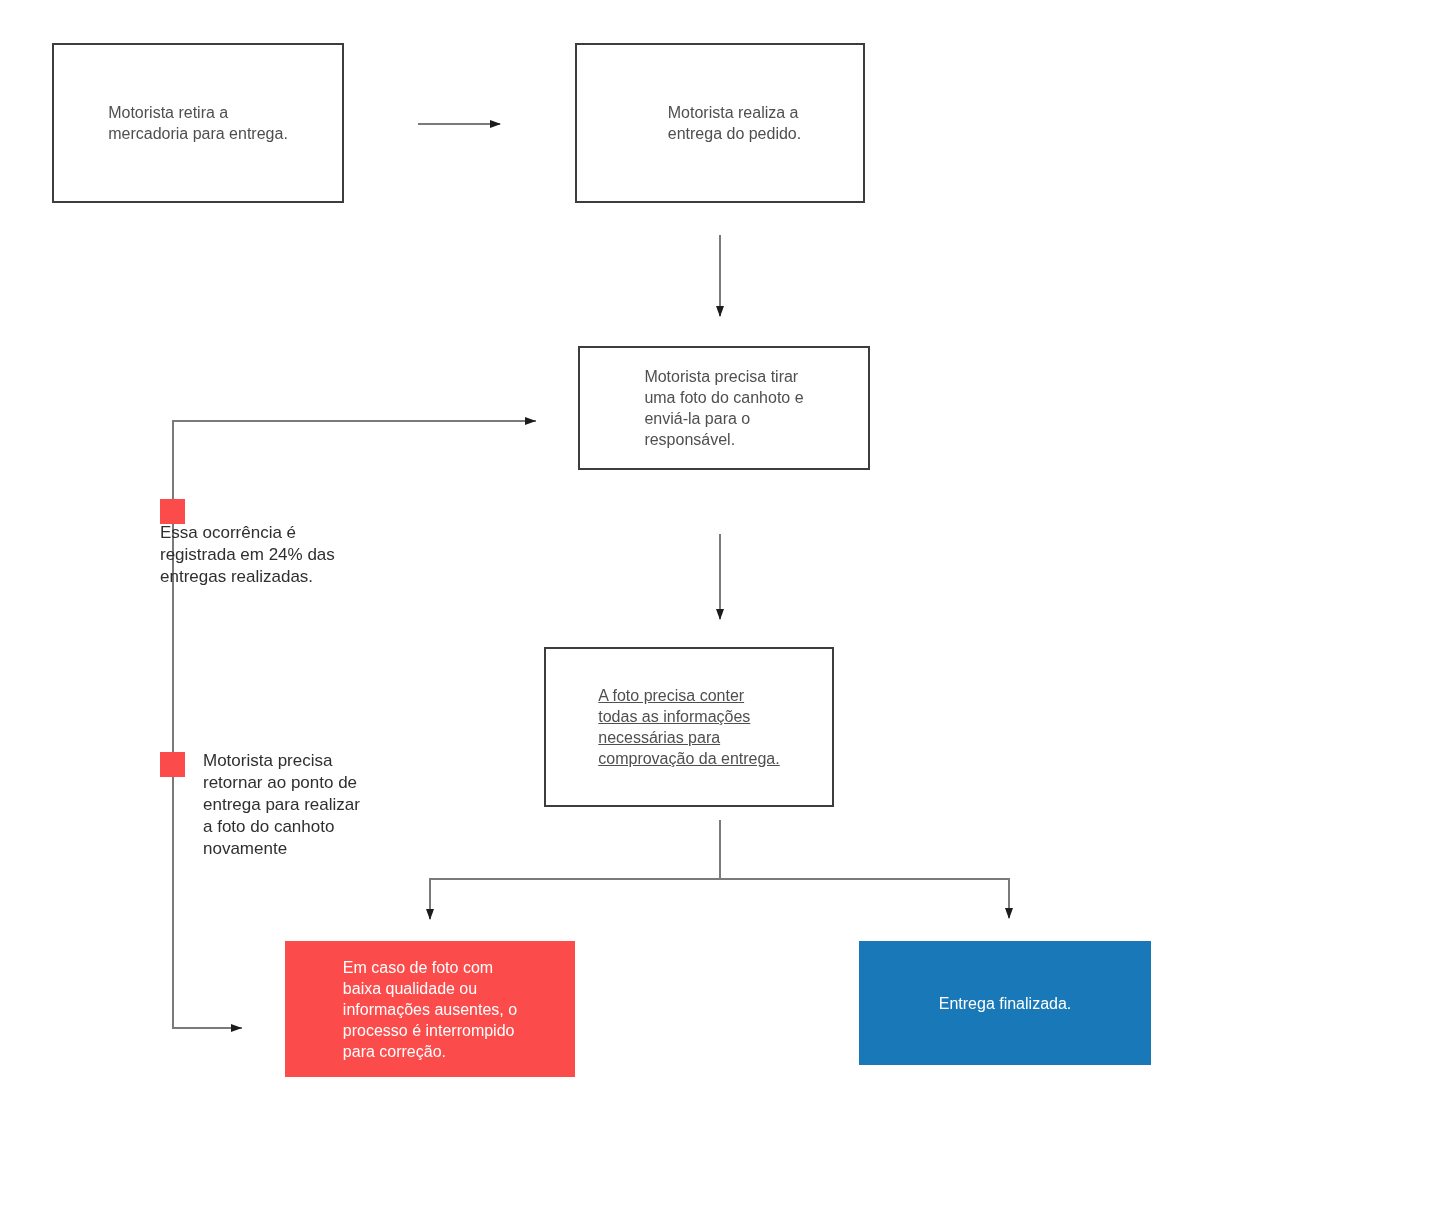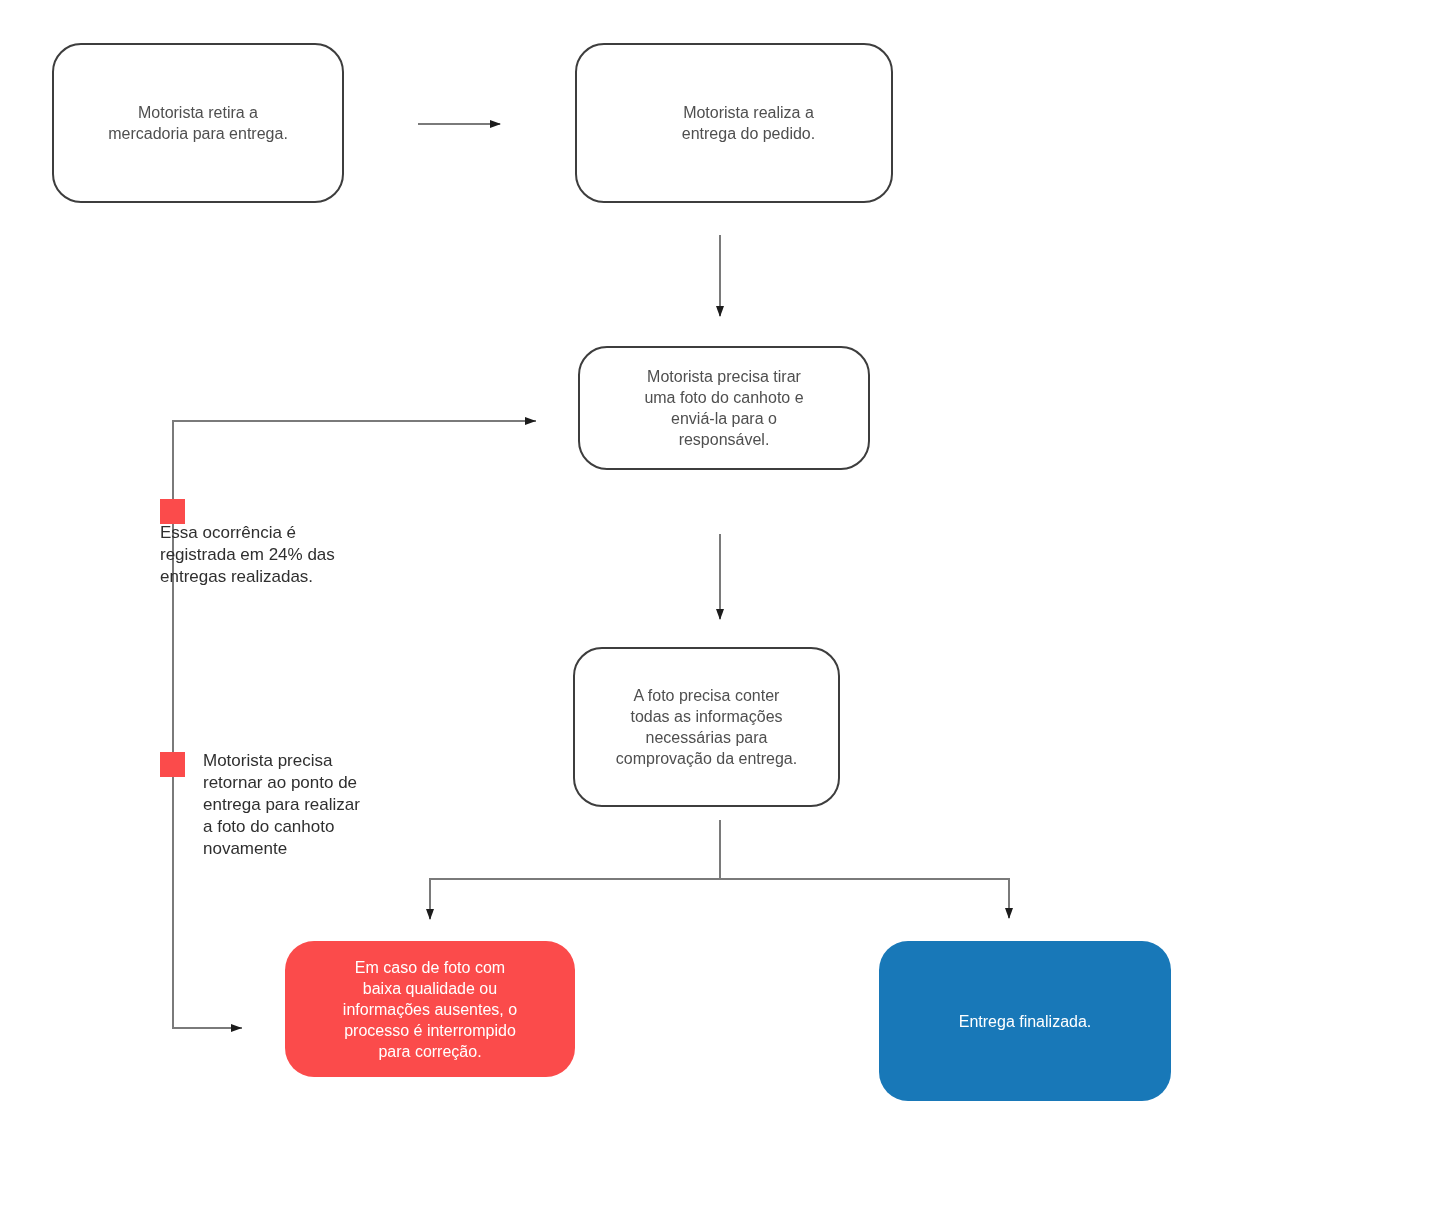--- a/index.html
+++ b/index.html
@@ -17,46 +17,44 @@
     width: 1440px; height: 1212px;
     z-index: 1;
   }
   .node {
     position: absolute;
     z-index: 2;
     box-sizing: border-box;
     display: flex;
     align-items: center;
     justify-content: center;
-    text-align: center;
     white-space: pre-line;
     padding: 12px 18px;
     font-size: 16px;
     line-height: 21px;
-    border-radius: 29px;
   }
   .node--process {
     background: #ffffff;
     border: 2px solid #3d3d3d;
     color: #4f4f4f;
   }
   .node--alert {
     background: #fb4b4b;
     color: #ffffff;
   }
   .node--success {
     background: #1878b8;
     color: #ffffff;
   }
   .node-pickup        { left: 52px;  top: 43px;  width: 292px; height: 160px; }
-  .node-deliver       { left: 575px; top: 43px;  width: 318px; height: 160px; padding-left: 47px; }
+  .node-deliver       { left: 575px; top: 43px;  width: 290px; height: 160px; padding-left: 47px; }
   .node-photo         { left: 578px; top: 346px; width: 292px; height: 124px; }
-  .node-requirements  { left: 573px; top: 647px; width: 267px; height: 160px; }
+  .node-requirements  { left: 544px; top: 647px; width: 290px; height: 160px; text-decoration: underline; }
   .node-interrupted   { left: 285px; top: 941px; width: 290px; height: 136px; }
-  .node-finished      { left: 879px; top: 941px; width: 292px; height: 160px; }
+  .node-finished      { left: 859px; top: 941px; width: 292px; height: 124px; }
 
   .annotation {
     position: absolute;
     z-index: 2;
     display: flex;
     align-items: flex-start;
   }
   .annotation-1 { left: 160px; top: 499px; flex-direction: column; }
   .annotation-2 { left: 160px; top: 752px; }
   .annotation .marker {

